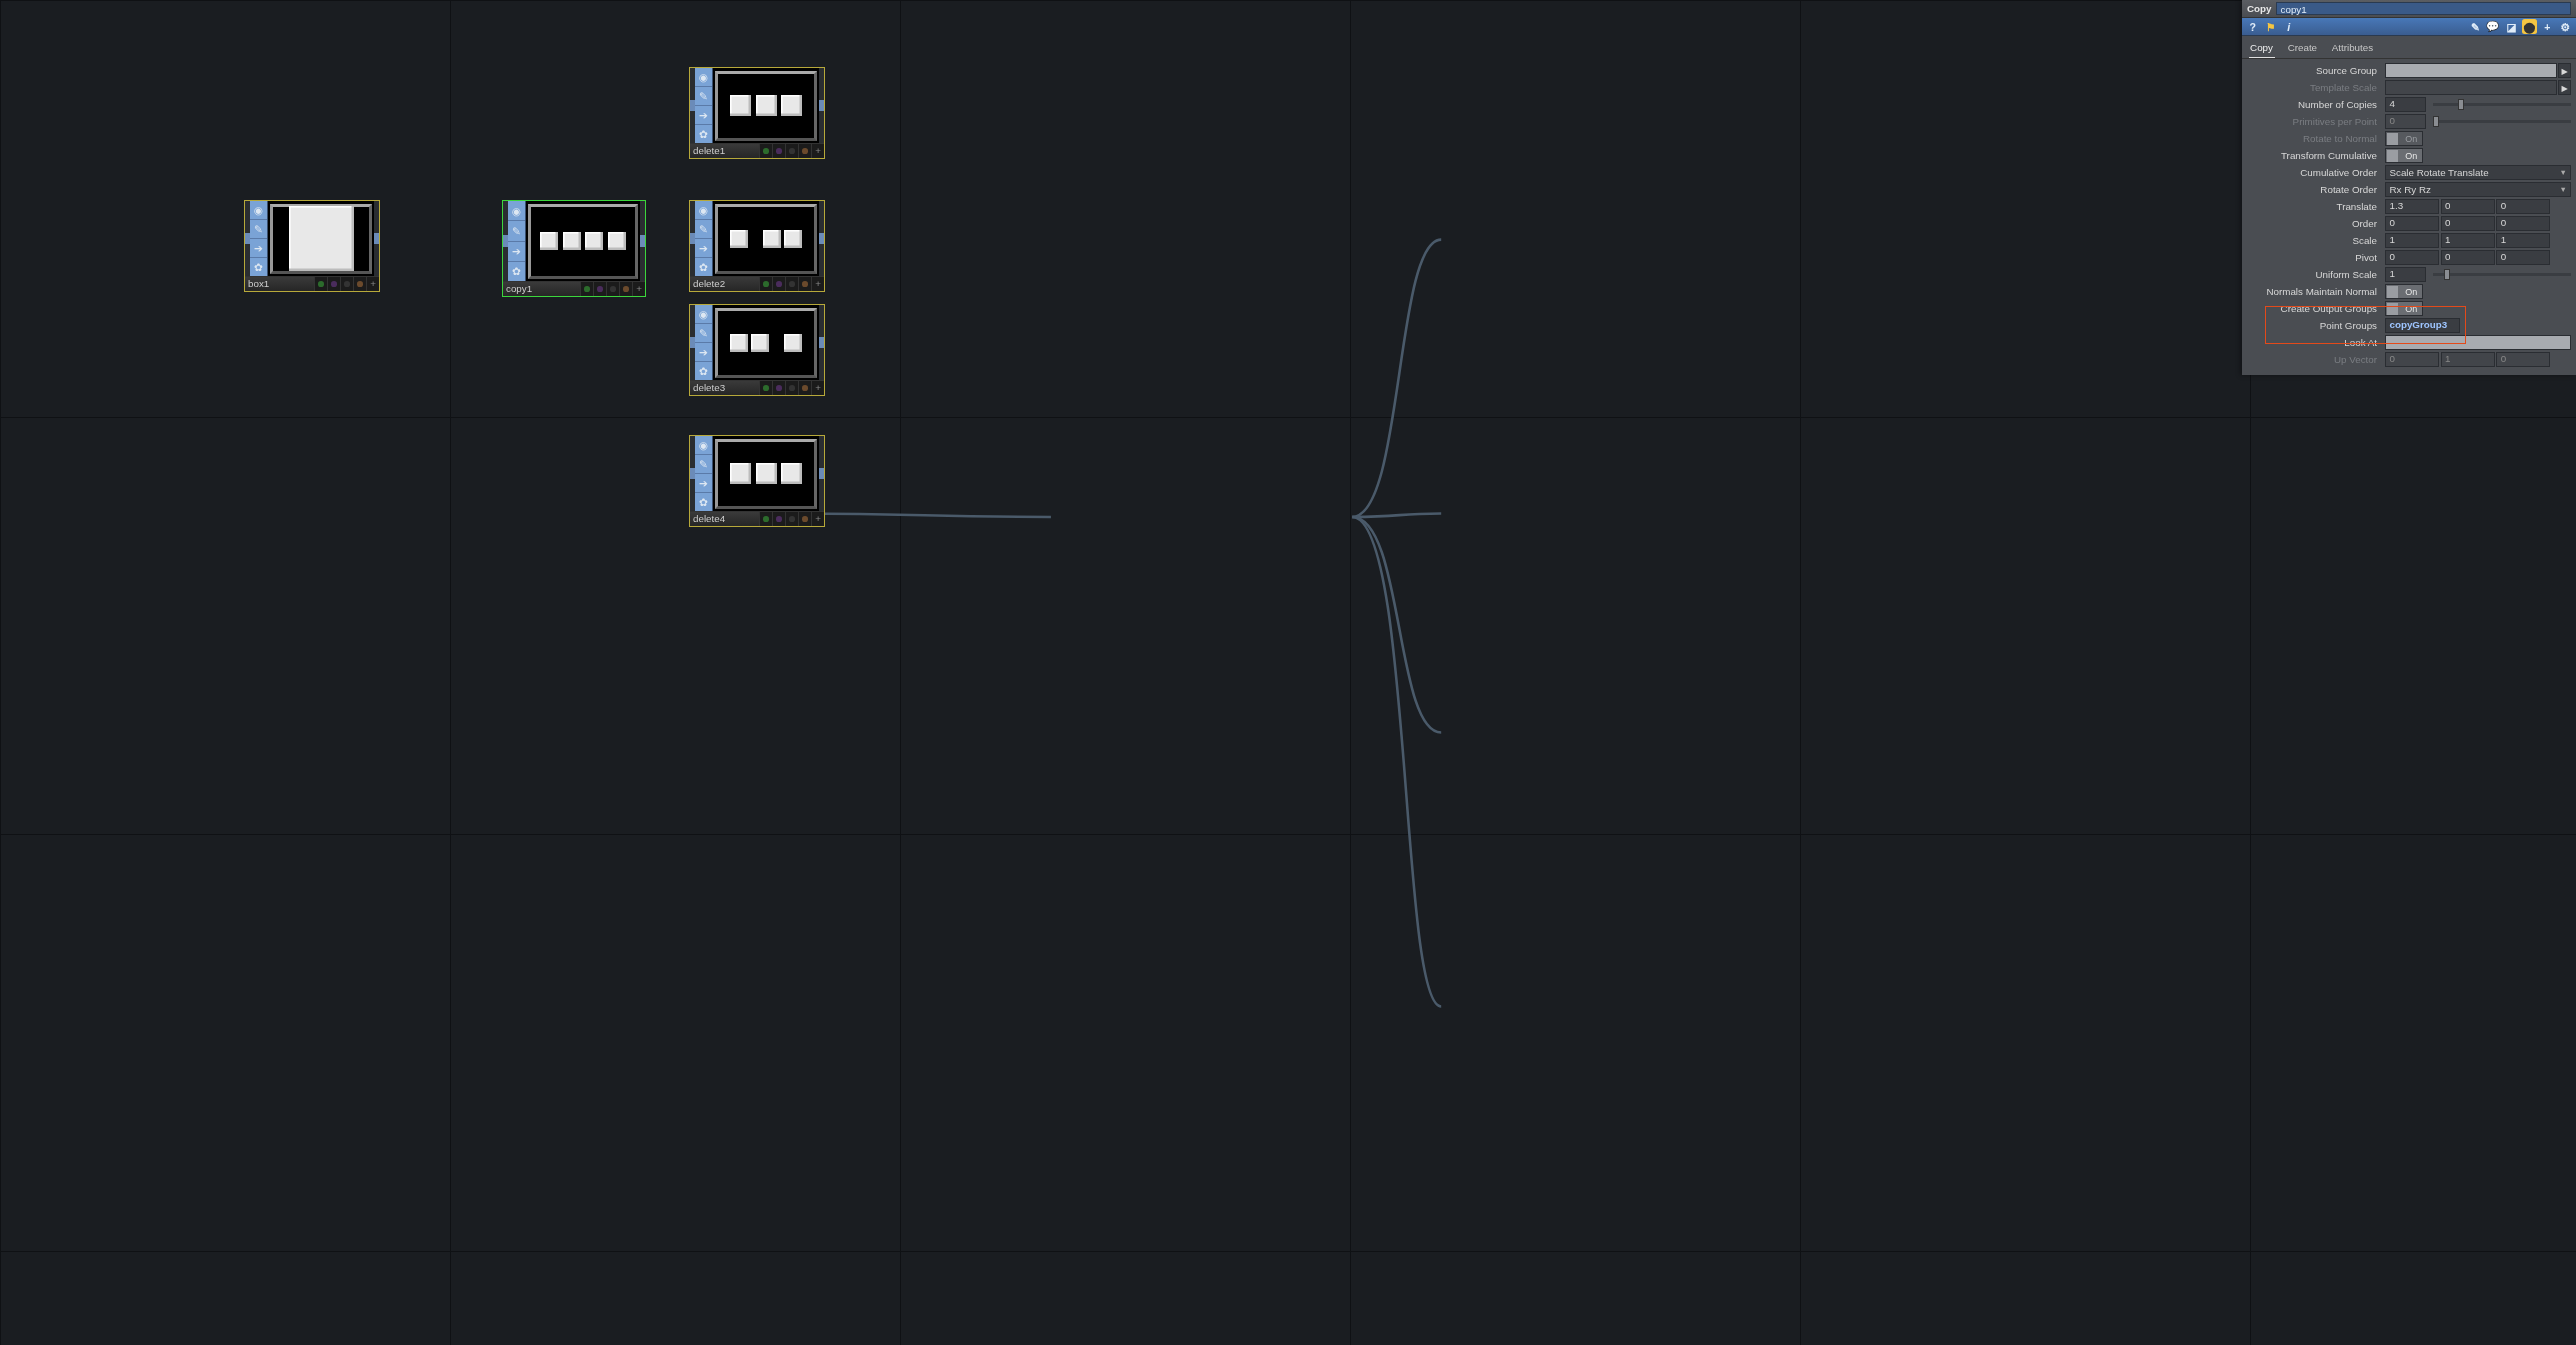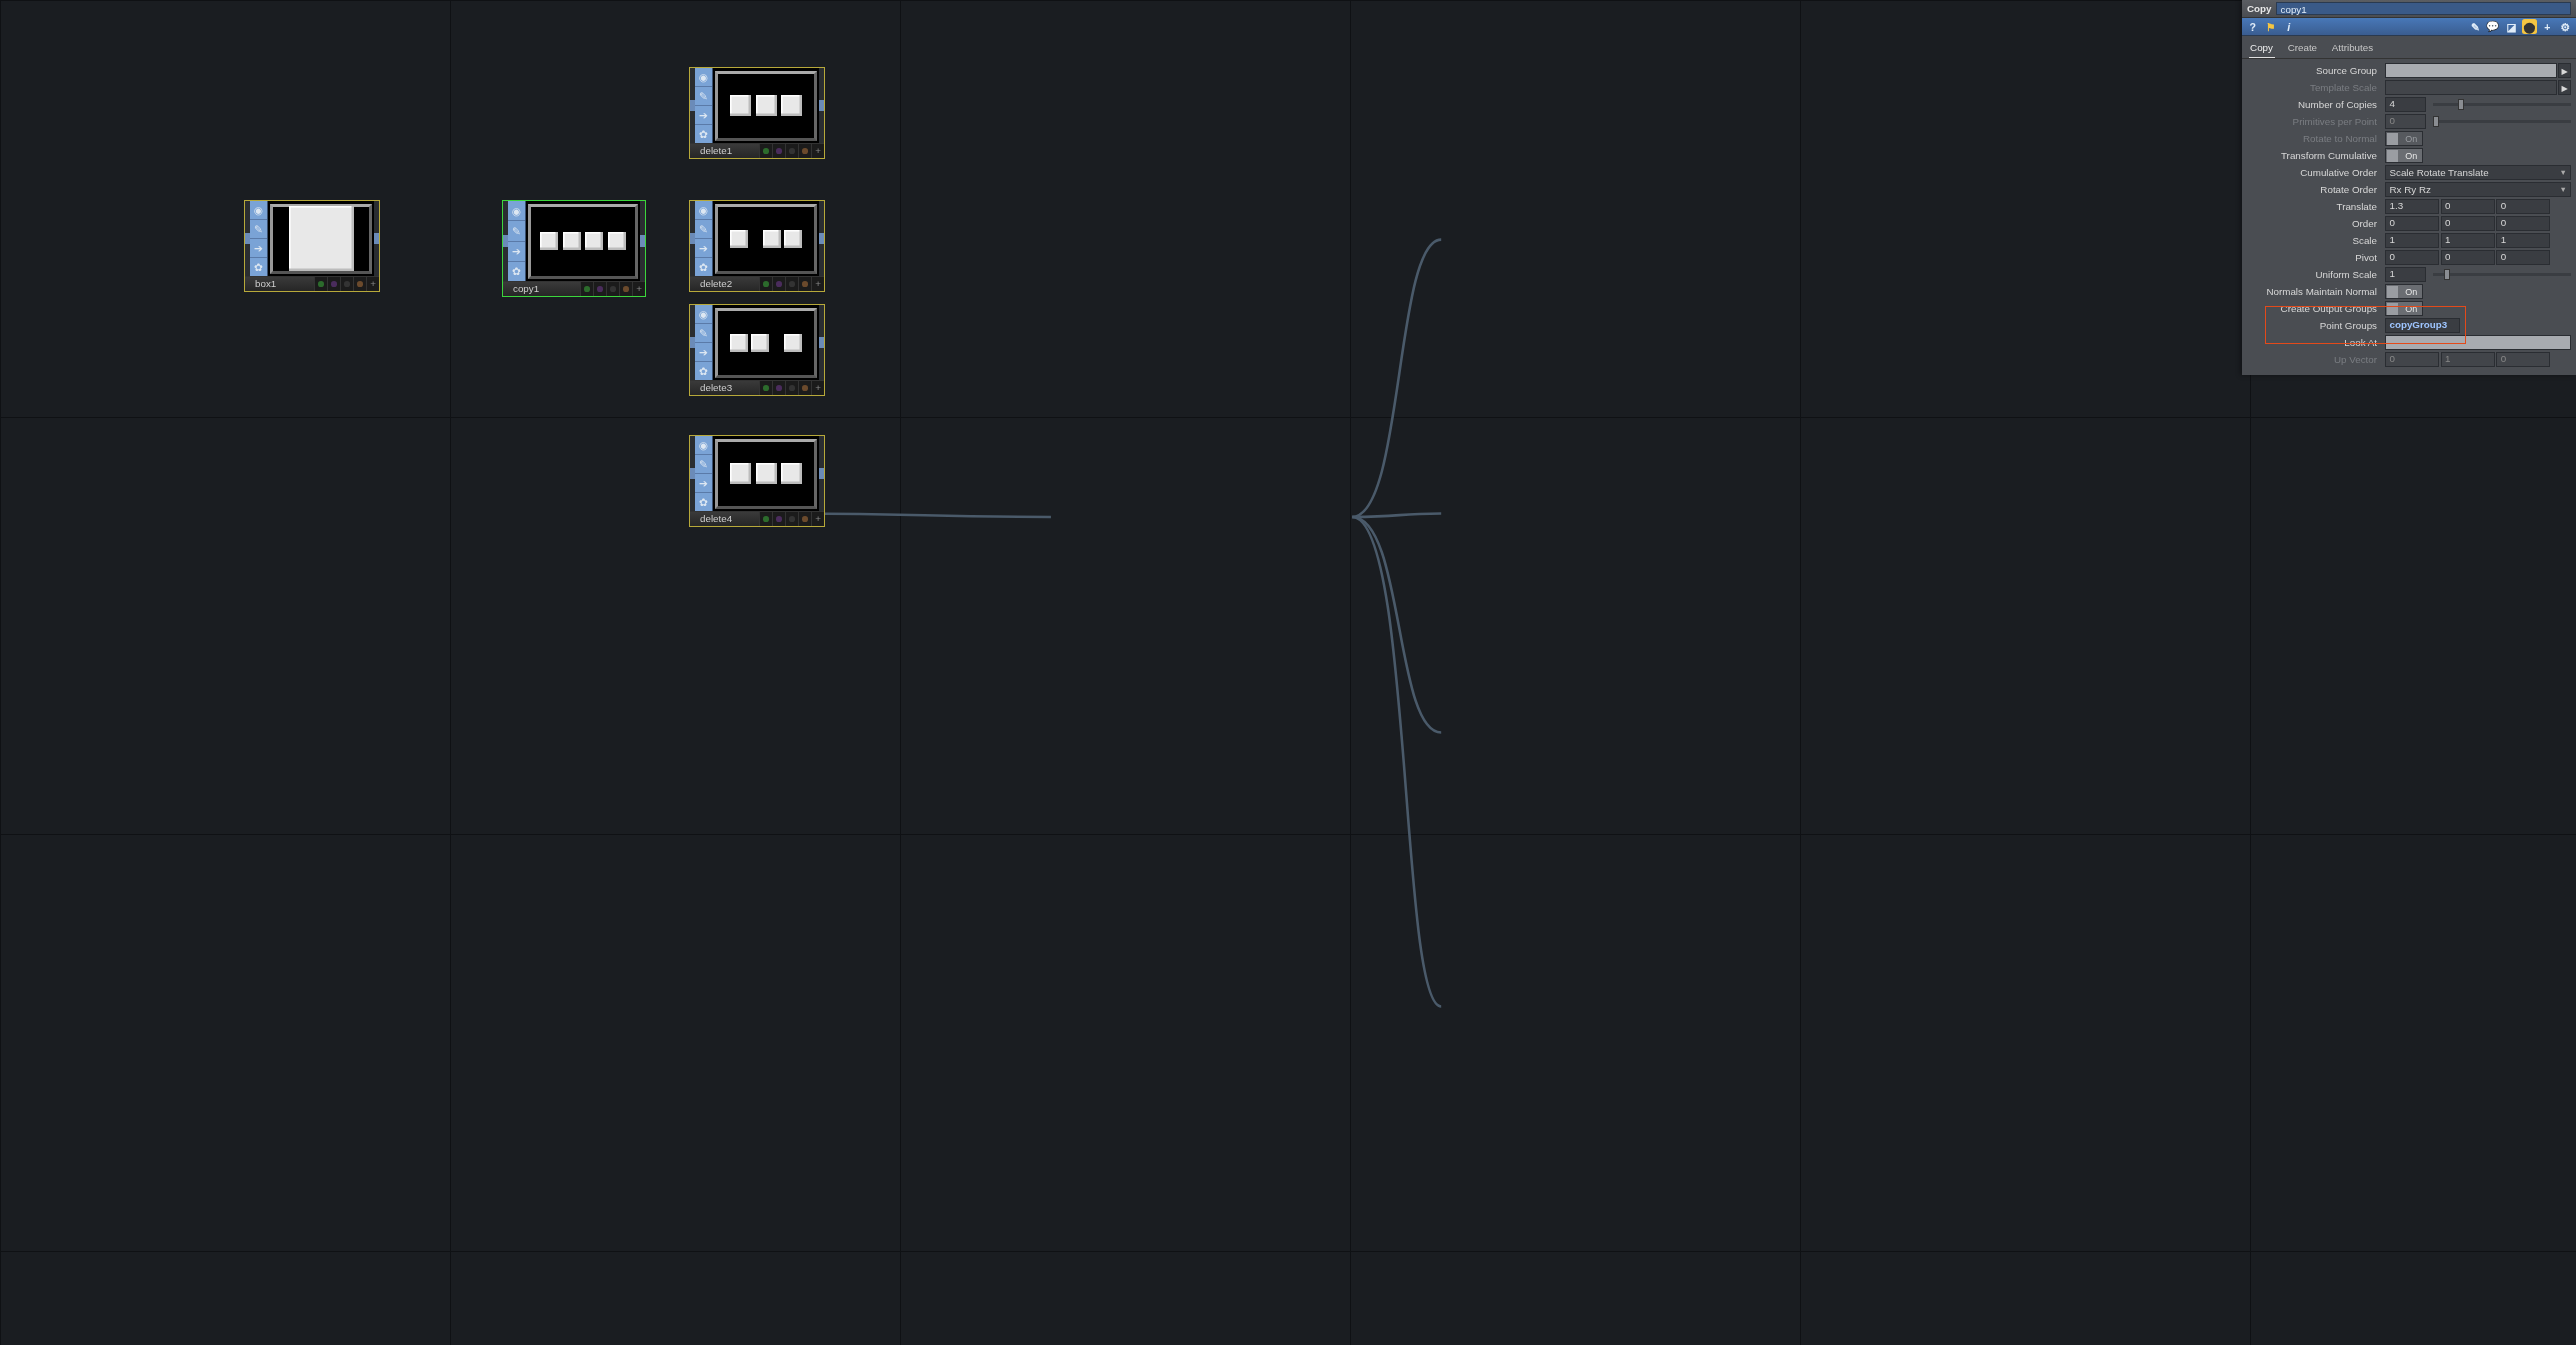--- a/index.html
+++ b/index.html
@@ -75,21 +75,21 @@
   .cube.sm { width: 18px; height: 18px; }
   .node-footer {
     height: 14.7px;
     display: flex;
     align-items: center;
     background: #000;
     border-top: 0.8px solid #333;
   }
   .node-label {
     flex: 1;
-    padding: 0 10px;
+    padding: 0 3px;
     color: #cfcfcf;
     font-size: 9.8px;
     background: linear-gradient(#3a3a3a, #262626);
     height: 100%;
     display: flex; align-items: center;
   }
   .node-flags {
     display: flex; height: 100%;
   }
   .node-flags div {

